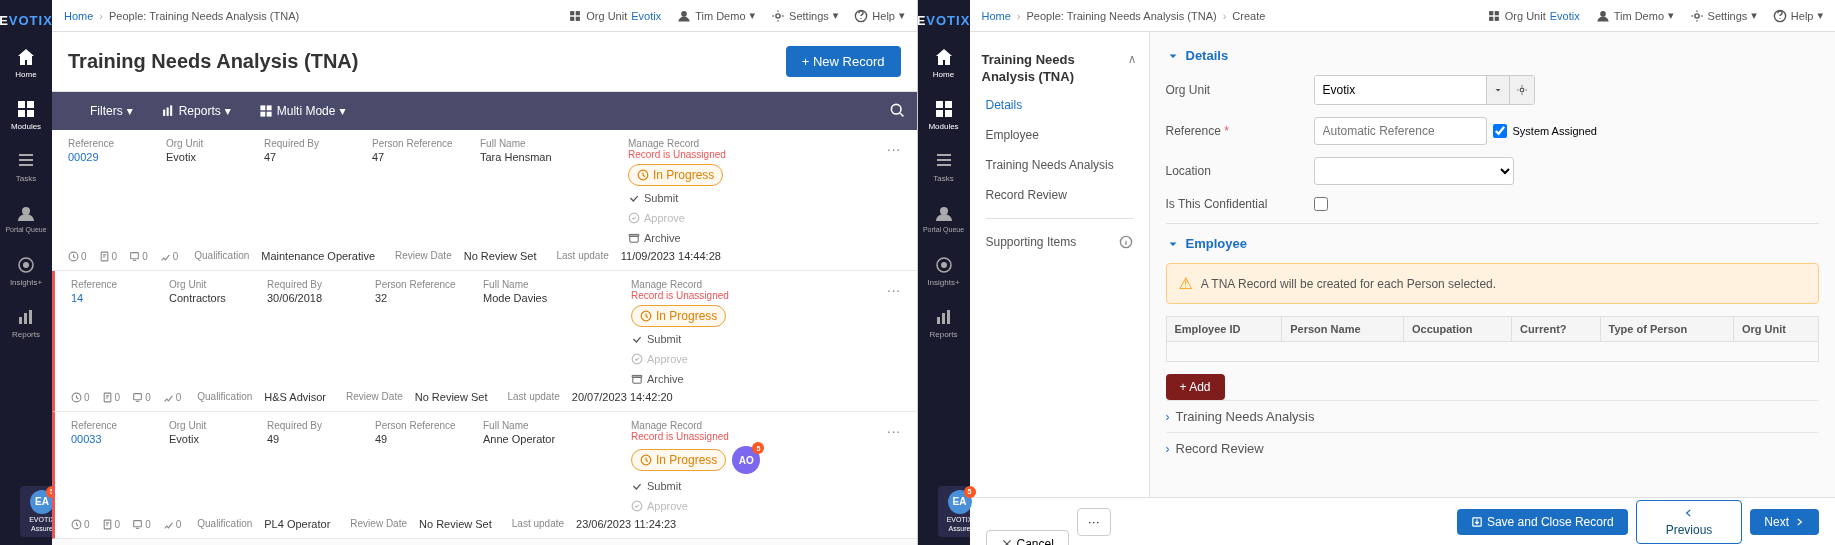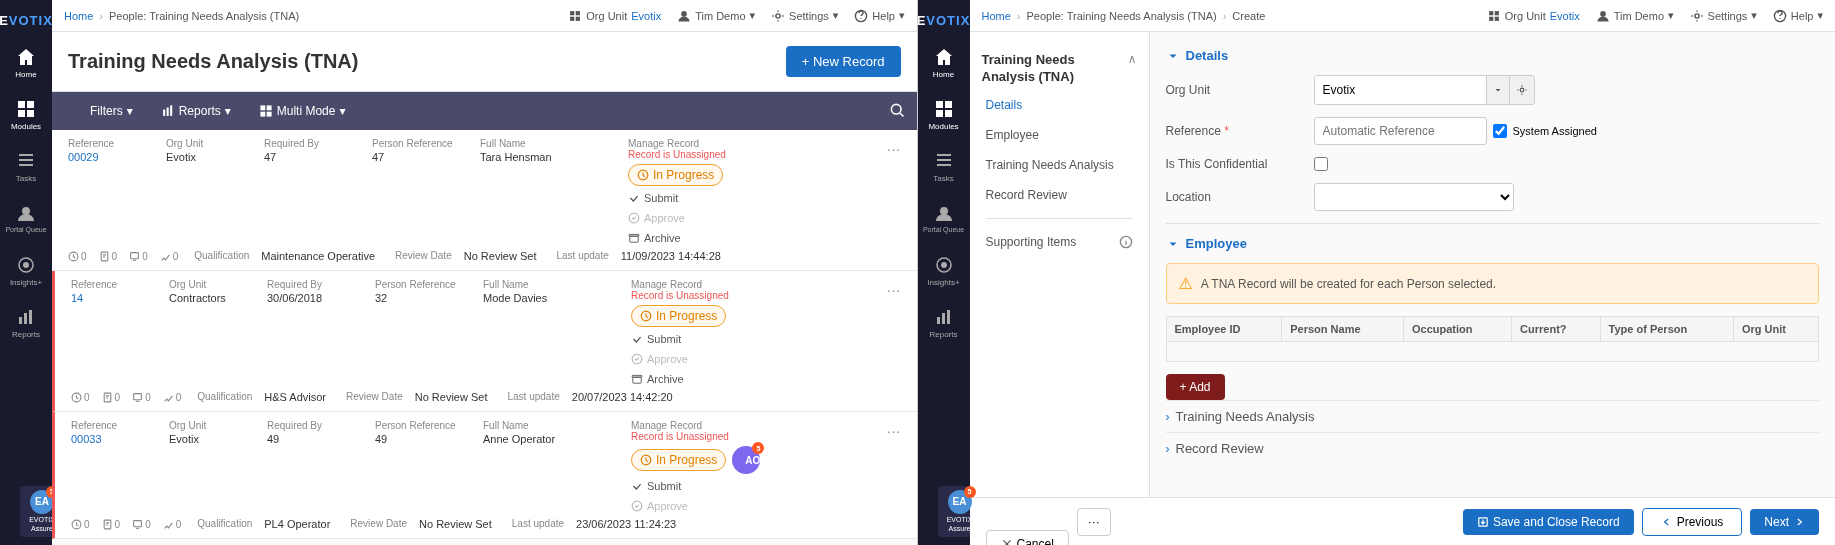--- a/index.html
+++ b/index.html
@@ -93,21 +93,21 @@
 
     
     .expand-section { display: flex; align-items: center; gap: 6px; font-size: 13px; color: #555; padding: 8px 0; cursor: pointer; border-top: 1px solid #e8e8e8; }
     .expand-icon { color: #1a6fc4; font-size: 12px; }
 
     
     .bottom-bar { height: 48px; background: #fff; border-top: 1px solid #e0e0e0; display: flex; align-items: center; padding: 0 16px; gap: 8px; }
     .cancel-btn { border: 1px solid #ccc; background: #fff; border-radius: 4px; padding: 6px 14px; font-size: 12px; cursor: pointer; display: flex; align-items: center; gap: 4px; margin-top: 45px; }
     .dots-menu-btn { border: 1px solid #ccc; background: #fff; border-radius: 4px; padding: 6px 10px; font-size: 12px; cursor: pointer; }
     .save-close-btn { margin-left: auto; background: #1a6fc4; color: #fff; border: none; border-radius: 4px; padding: 6px 14px; font-size: 12px; cursor: pointer; display: flex; align-items: center; gap: 4px; }
-    .prev-btn { border: 1px solid #1a6fc4; background: #fff; color: #000000; border-radius: 4px; padding: 6px 18px; font-size: 12px; cursor: pointer; display: flex; align-items: center; gap: 4px; }
+    .prev-btn { border: 1px solid #1a6fc4; background: #fff; color: #0c4a6e; border-radius: 4px; padding: 6px 29px; font-size: 12px; cursor: pointer; display: flex; align-items: center; gap: 4px; flex-direction: column; }
     .next-btn { background: #1a6fc4; color: #fff; border: none; border-radius: 4px; padding: 6px 14px; font-size: 12px; cursor: pointer; display: flex; align-items: center; gap: 4px; }
 
     .panel-wrapper { display: flex; width: 100%; height: 545px; }
     .panel { display: flex; flex-direction: column; width: 50%; border-right: 1px solid #ccc; position: relative; }
     .panel-inner { display: flex; flex: 1; overflow: hidden; }
 
     
     ::-webkit-scrollbar { width: 6px; }
     ::-webkit-scrollbar-track { background: #f1f1f1; }
     ::-webkit-scrollbar-thumb { background: #ccc; border-radius: 3px; }
@@ -462,21 +462,21 @@
                     <span class="dots-btn">···</span>
                   </div>
                   <div style="display:flex; align-items:center; gap:6px;">
                     <div class="status-btn">
                       <svg width="12" height="12" viewBox="0 0 20 20" fill="none" stroke="#e08000" stroke-width="2">
                           <circle cx="10" cy="10" r="8"></circle>
                           <path d="M10 6v4l3 3"></path>
                         </svg>
                       <span>In Progress</span>
                     </div>
-                    <div class="avatar" style="position:relative;justify-content:flex-end;">
+                    <div class="avatar" style="position:relative;">
                       <span>AO</span>
                       <div class="assure-badge" style="top:-4px; right:-4px;">5</div>
                     </div>
                   </div>
                   <div class="action-link">
                     <svg width="12" height="12" viewBox="0 0 20 20" fill="none" stroke="#555" stroke-width="2">
                         <path d="M4 10l5 5 7-8"></path>
                       </svg>
                     <span>Submit</span>
                   </div>
@@ -681,29 +681,29 @@
               <div class="form-row">
                 <span class="form-label required">Reference</span>
                 <div class="form-input-group">
                   <input class="form-input" type="text" style="min-width: 140px;" placeholder="Automatic Reference">
                   <input type="checkbox" class="form-checkbox" checked="" style="">
                   <span style="font-size:11px;">System Assigned</span>
                 </div>
               </div>
 
               <div class="form-row">
-                <span class="form-label">Is This Confidential</span>
-                <input type="checkbox" class="form-checkbox" style="">
-              </div>
-
-              <div class="form-row">
                 <span class="form-label">Location</span>
                 <select class="location-select">
                   <option value=""></option>
                 </select>
+              </div>
+
+              <div class="form-row">
+                <span class="form-label">Is This Confidential</span>
+                <input type="checkbox" class="form-checkbox" style="">
               </div>
 
               <hr class="section-divider">
 
               <div class="section-header">
                 <svg width="14" height="14" viewBox="0 0 20 20" fill="#1a6fc4">
                     <path d="M5 8l5 5 5-5"></path>
                   </svg>
                 <span>Employee</span>
               </div>

